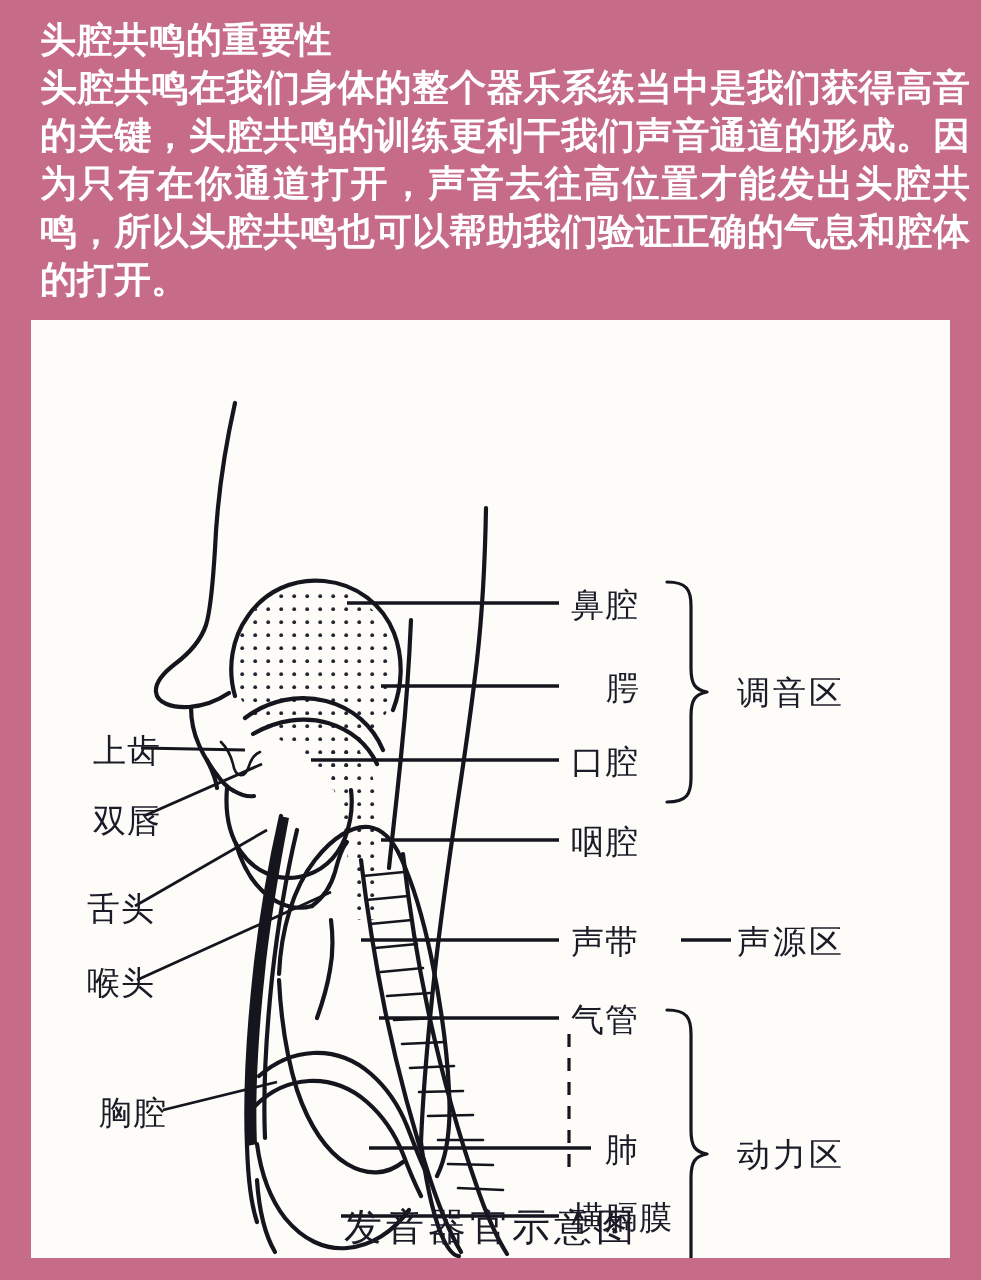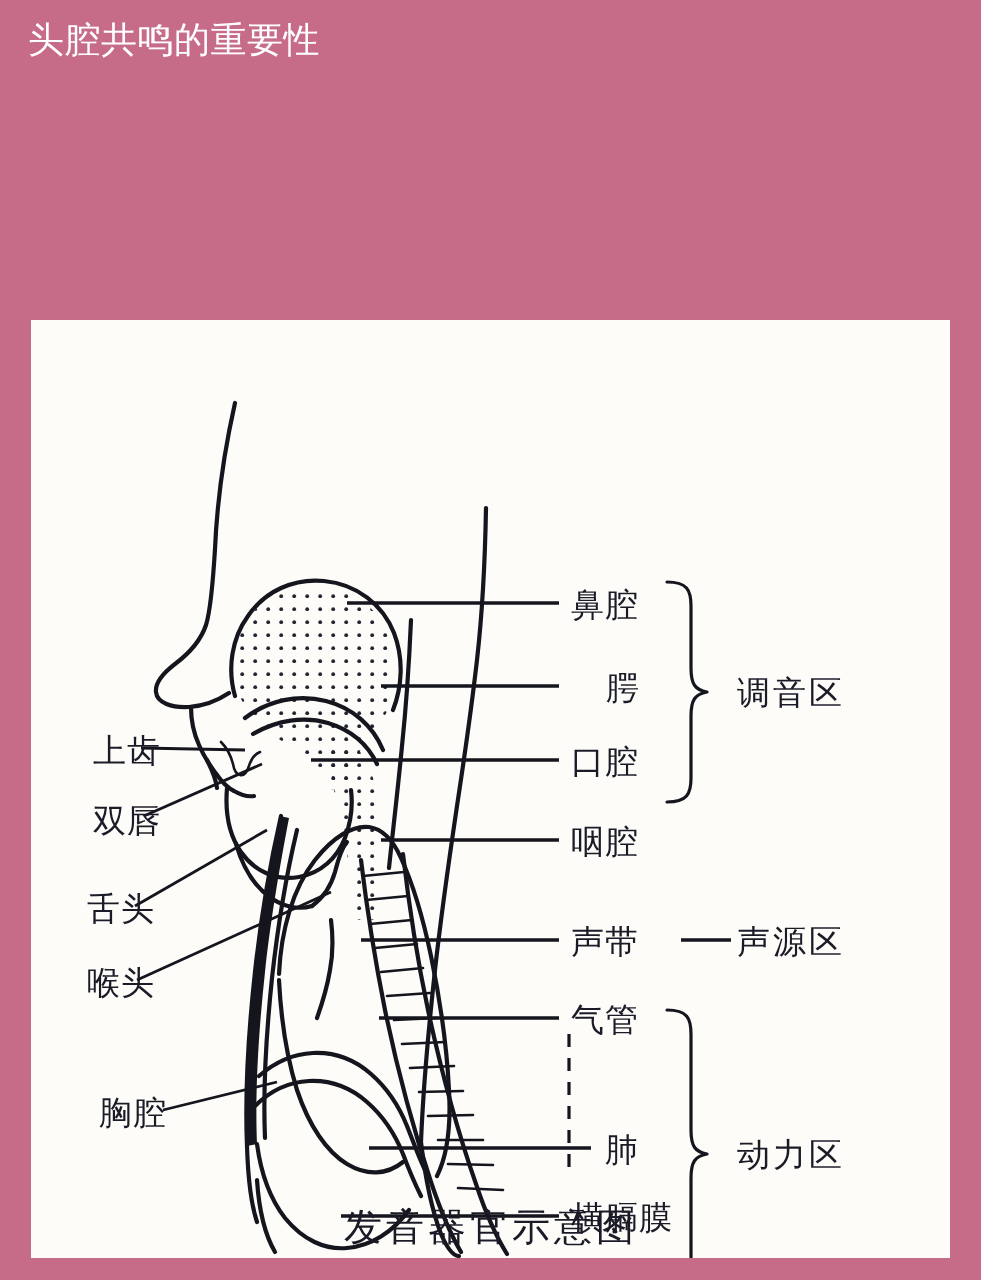--- a/index.html
+++ b/index.html
@@ -12,24 +12,25 @@
     height: 1280px;
     background: #c66c89;
     font-family: "Liberation Sans", "DejaVu Sans", sans-serif;
     overflow: hidden;
     position: relative;
   }
 
   
   .article-text {
     position: absolute;
-    left: 28px;
+    left: 40px;
     top: 16px;
     width: 930px;
     color: #ffffff;
+    font-weight: bold;
   }
   .article-title {
     font-size: 36px;
     line-height: 48px;
     letter-spacing: 0.5px;
     white-space: nowrap;
   }
   .article-body {
     font-size: 37px;
     line-height: 48px;
@@ -119,20 +120,21 @@
   .filled-dark {
     fill: #15151e;
     stroke: none;
   }
 </style>
 </head>
 <body>
 
 <div class="article-text">
   <div class="article-title">头腔共鸣的重要性</div>
+  <div class="article-body">头腔共鸣在我们身体的整个器乐系练当中是我们获得高音的关键，头腔共鸣的训练更利干我们声音通道的形成。因为只有在你通道打开，声音去往高位置才能发出头腔共鸣，所以头腔共鸣也可以帮助我们验证正确的气息和腔体的打开。</div>
 </div>
 
 <div class="figure-card">
   <div class="figure-svg-wrap">
     <svg class="figure-svg" viewBox="0 0 919 938" preserveAspectRatio="xMidYMid meet">
 
       <defs>
         <pattern id="dots" width="13" height="13" patternUnits="userSpaceOnUse">
           <circle cx="3.2" cy="3.2" r="1.9" fill="#222230"></circle>
         </pattern>

